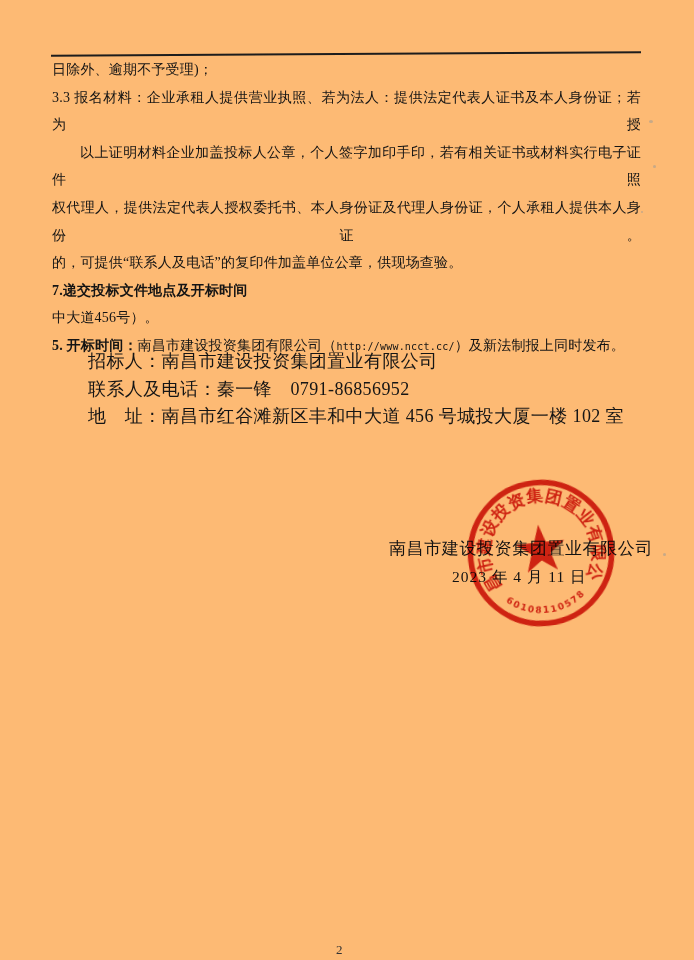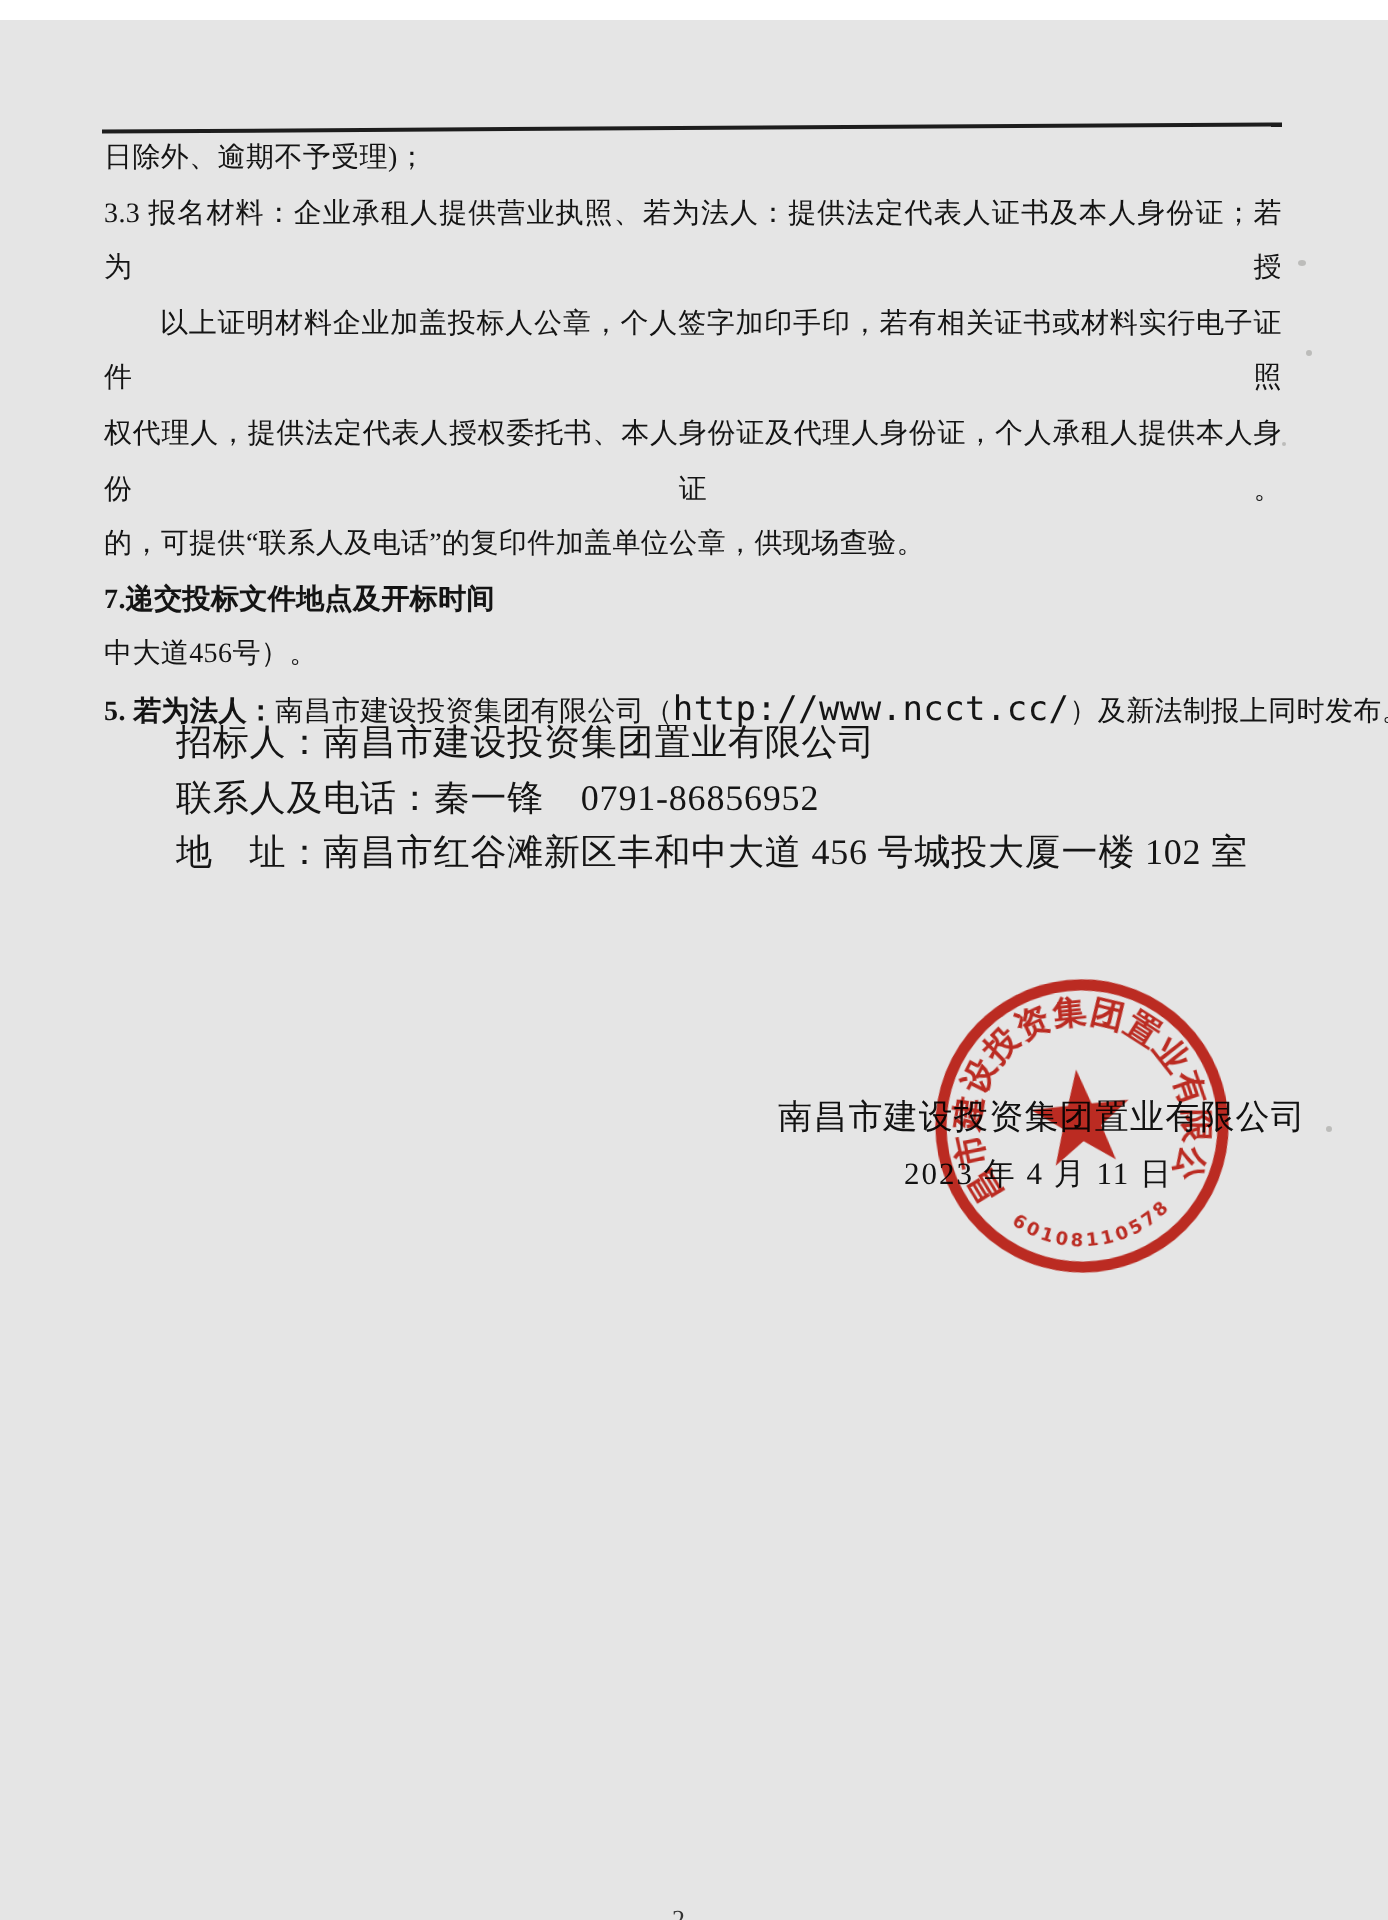--- a/index.html
+++ b/index.html
@@ -2,40 +2,40 @@
 <html><head>
 <meta charset="utf-8">
 <style>
   html,body{margin:0;padding:0;}
   body{
     width:694px;height:960px;position:relative;overflow:hidden;
     background:#ffffff;
     font-family:"Liberation Serif","DejaVu Serif",serif;
     color:#171717;
   }
-  .page{position:absolute;inset:0;background:#e5e5e5;margin-top:10px;}
+  .page{position:absolute;inset:0;background:#fdba74;}
 
   
   .top-rule{
     position:absolute;left:51px;top:53px;width:590px;height:2px;
     background:#1d1d1d;transform:rotate(-0.35deg);
   }
 
   
   .body-text{
     position:absolute;left:52px;top:56px;width:589px;
     font-size:14px;line-height:27.6px;letter-spacing:.2px;
     color:#141414;
   }
   .line{white-space:nowrap;}
   .line.justify{white-space:normal;text-align:justify;text-align-last:justify;}
   .line.indent{text-indent:2em;}
   .line.bold{font-weight:bold;}
   .seg-bold{font-weight:bold;}
-  .url{font-family:"DejaVu Sans Mono","Liberation Mono",monospace;font-size:17px;text-align:center;}
+  .url{font-family:"DejaVu Sans Mono","Liberation Mono",monospace;font-size:10px;text-align:center;}
 
   
   .contact{
     position:absolute;left:88px;top:348px;
     font-size:18px;line-height:27.5px;letter-spacing:.4px;color:#151515;
   }
 
   
   .signature-company{
     position:absolute;left:389px;top:537px;
@@ -77,21 +77,21 @@
 
   <main class="body-text">
     <div class="line">日除外、逾期不予受理)；</div>
     <div class="line justify">3.3 报名材料：企业承租人提供营业执照、若为法人：提供法定代表人证书及本人身份证；若为授</div>
     <div class="line justify indent">以上证明材料企业加盖投标人公章，个人签字加印手印，若有相关证书或材料实行电子证件照</div>
     <div class="line justify">权代理人，提供法定代表人授权委托书、本人身份证及代理人身份证，个人承租人提供本人身份证。</div>
     <div class="line">的，可提供“联系人及电话”的复印件加盖单位公章，供现场查验。</div>
     <div class="line bold">7.递交投标文件地点及开标时间</div>
     <div class="line">中大道456号）。</div>
     <div class="line">
-      <span class="seg-bold">5. </span><span class="seg-bold">若为法人：</span><span>南昌市建设投资集团有限公司（</span><span class="url">http://www.ncct.cc/</span><span>）及新法制报上同时发布。</span>
+      <span class="seg-bold">5. </span><span class="seg-bold">开标时间：</span><span>南昌市建设投资集团有限公司（</span><span class="url">http://www.ncct.cc/</span><span>）及新法制报上同时发布。</span>
     </div>
   </main>
 
   <section class="contact">
     <div class="line">招标人：南昌市建设投资集团置业有限公司</div>
     <div class="line">联系人及电话：秦一锋　0791-86856952</div>
     <div class="line">地　址：南昌市红谷滩新区丰和中大道 456 号城投大厦一楼 102 室</div>
   </section>
 
   <div class="signature-company">南昌市建设投资集团置业有限公司</div>

